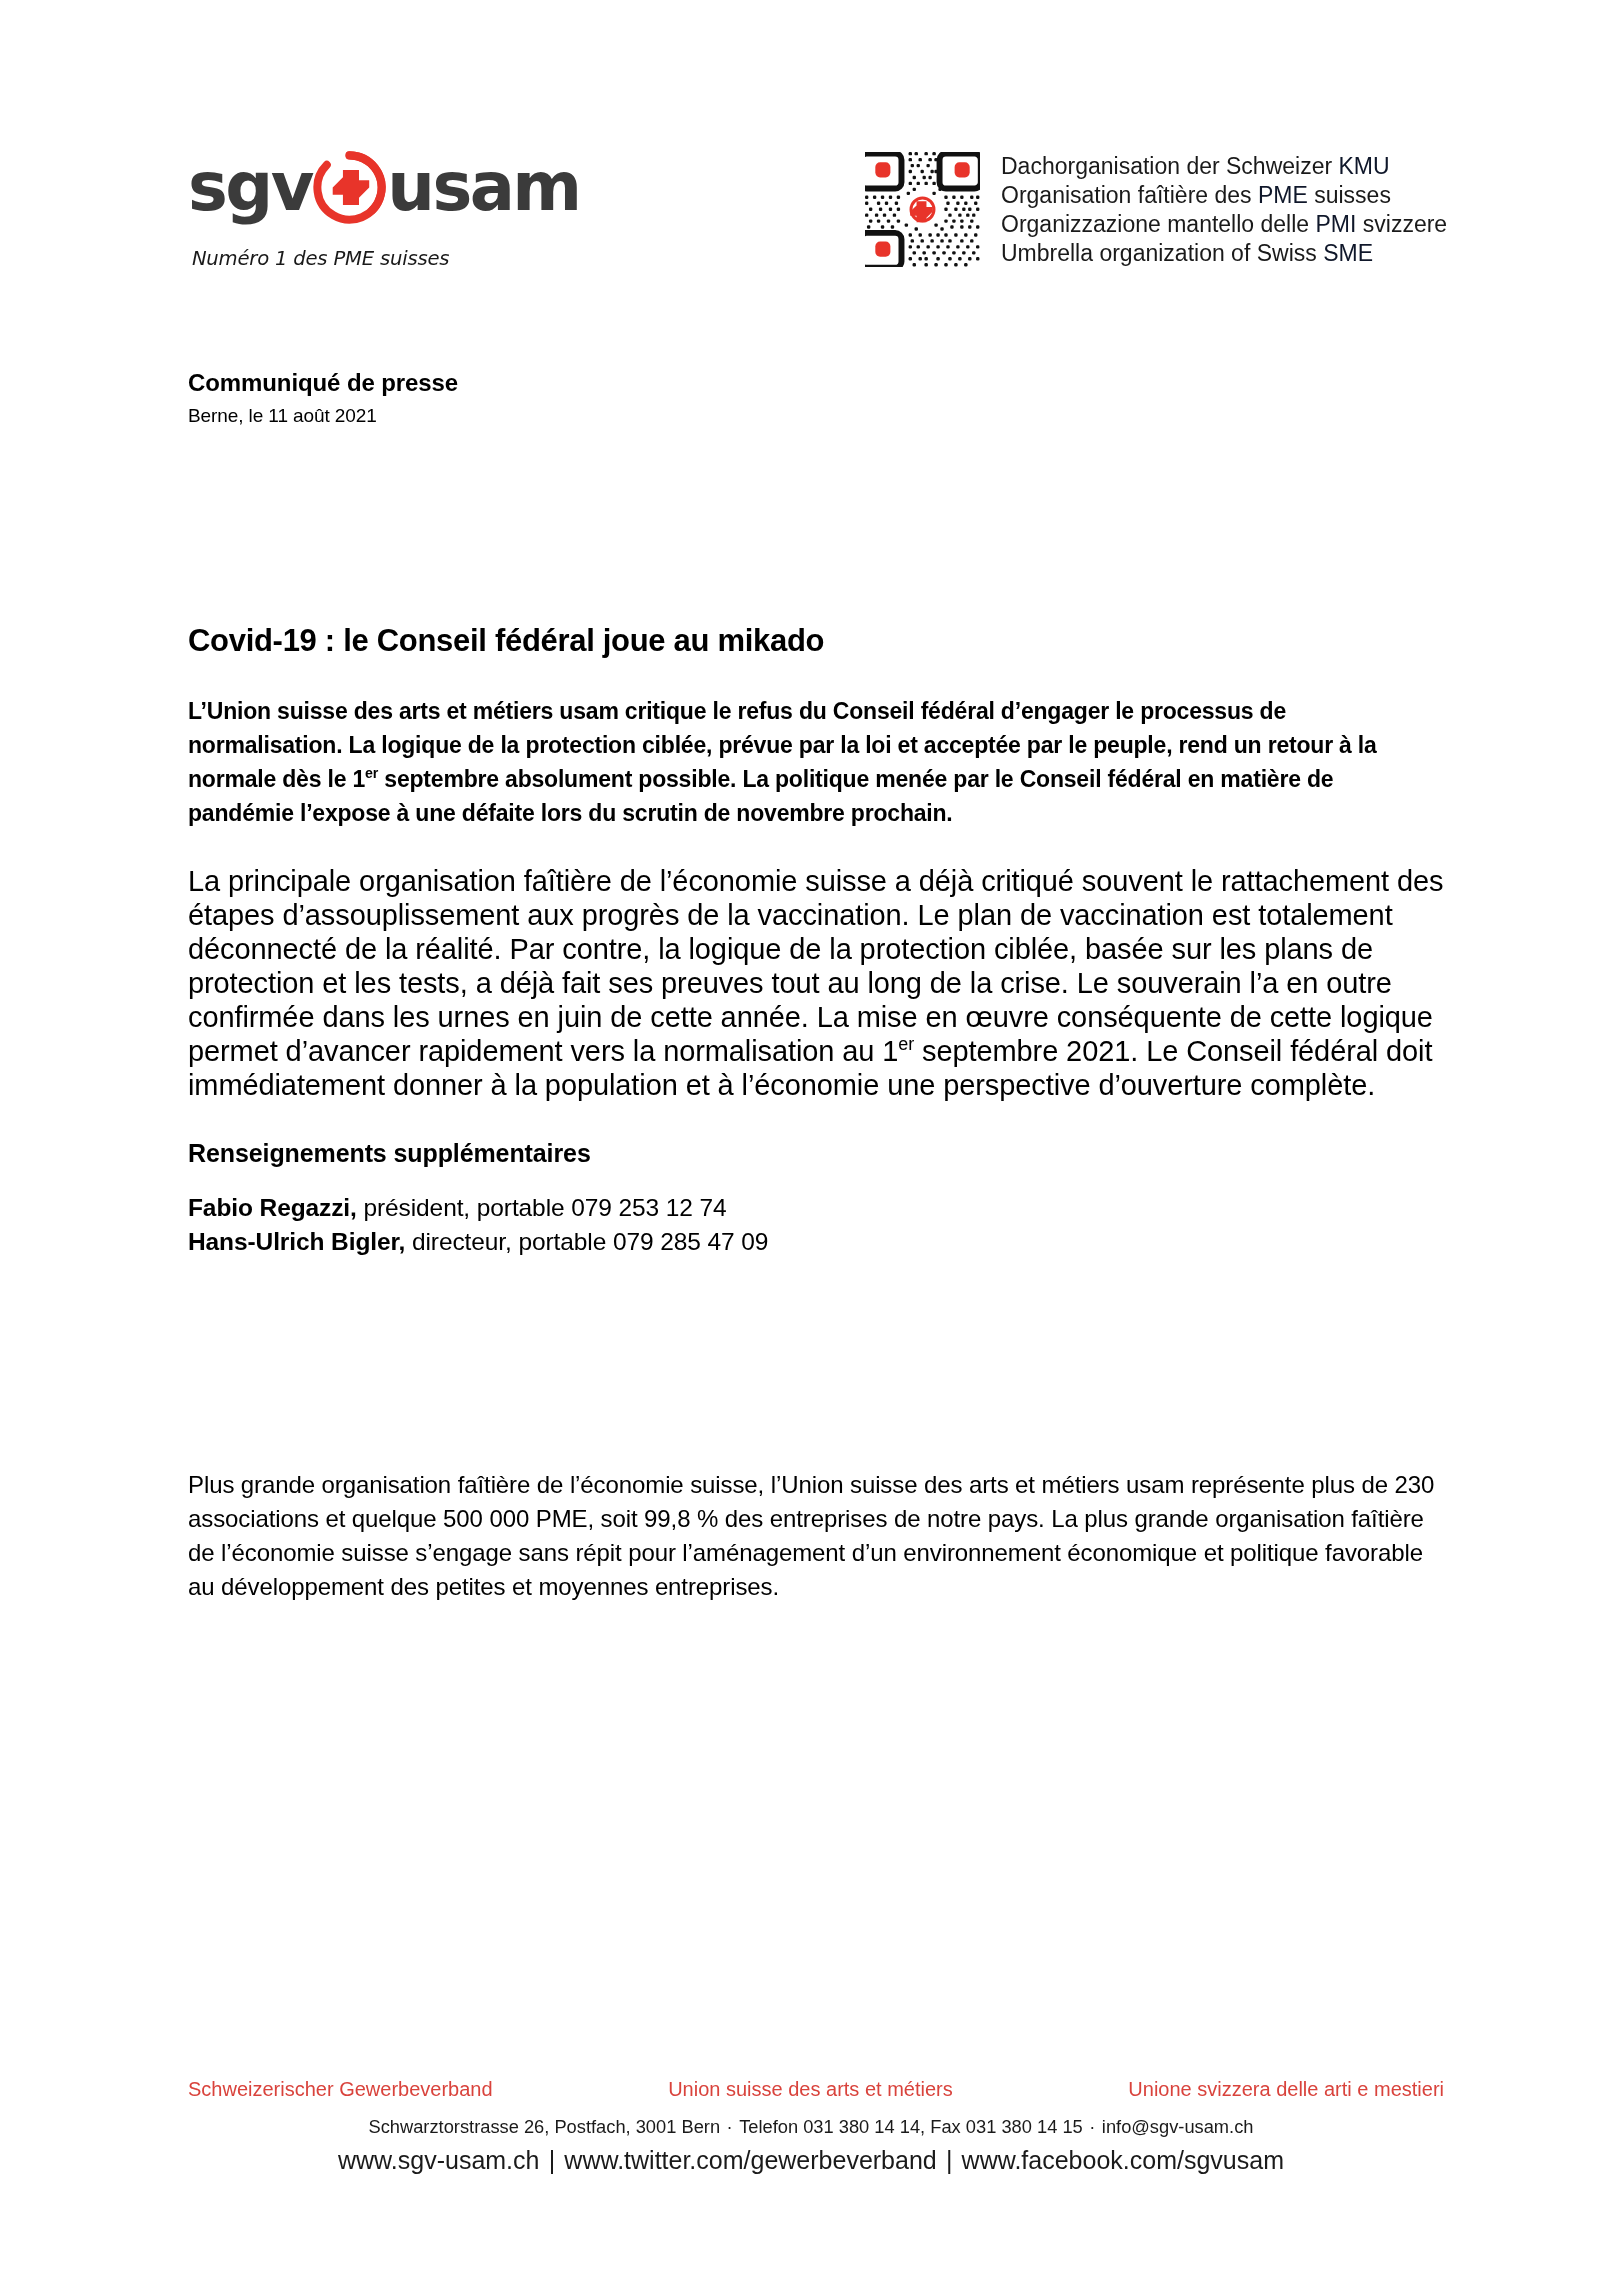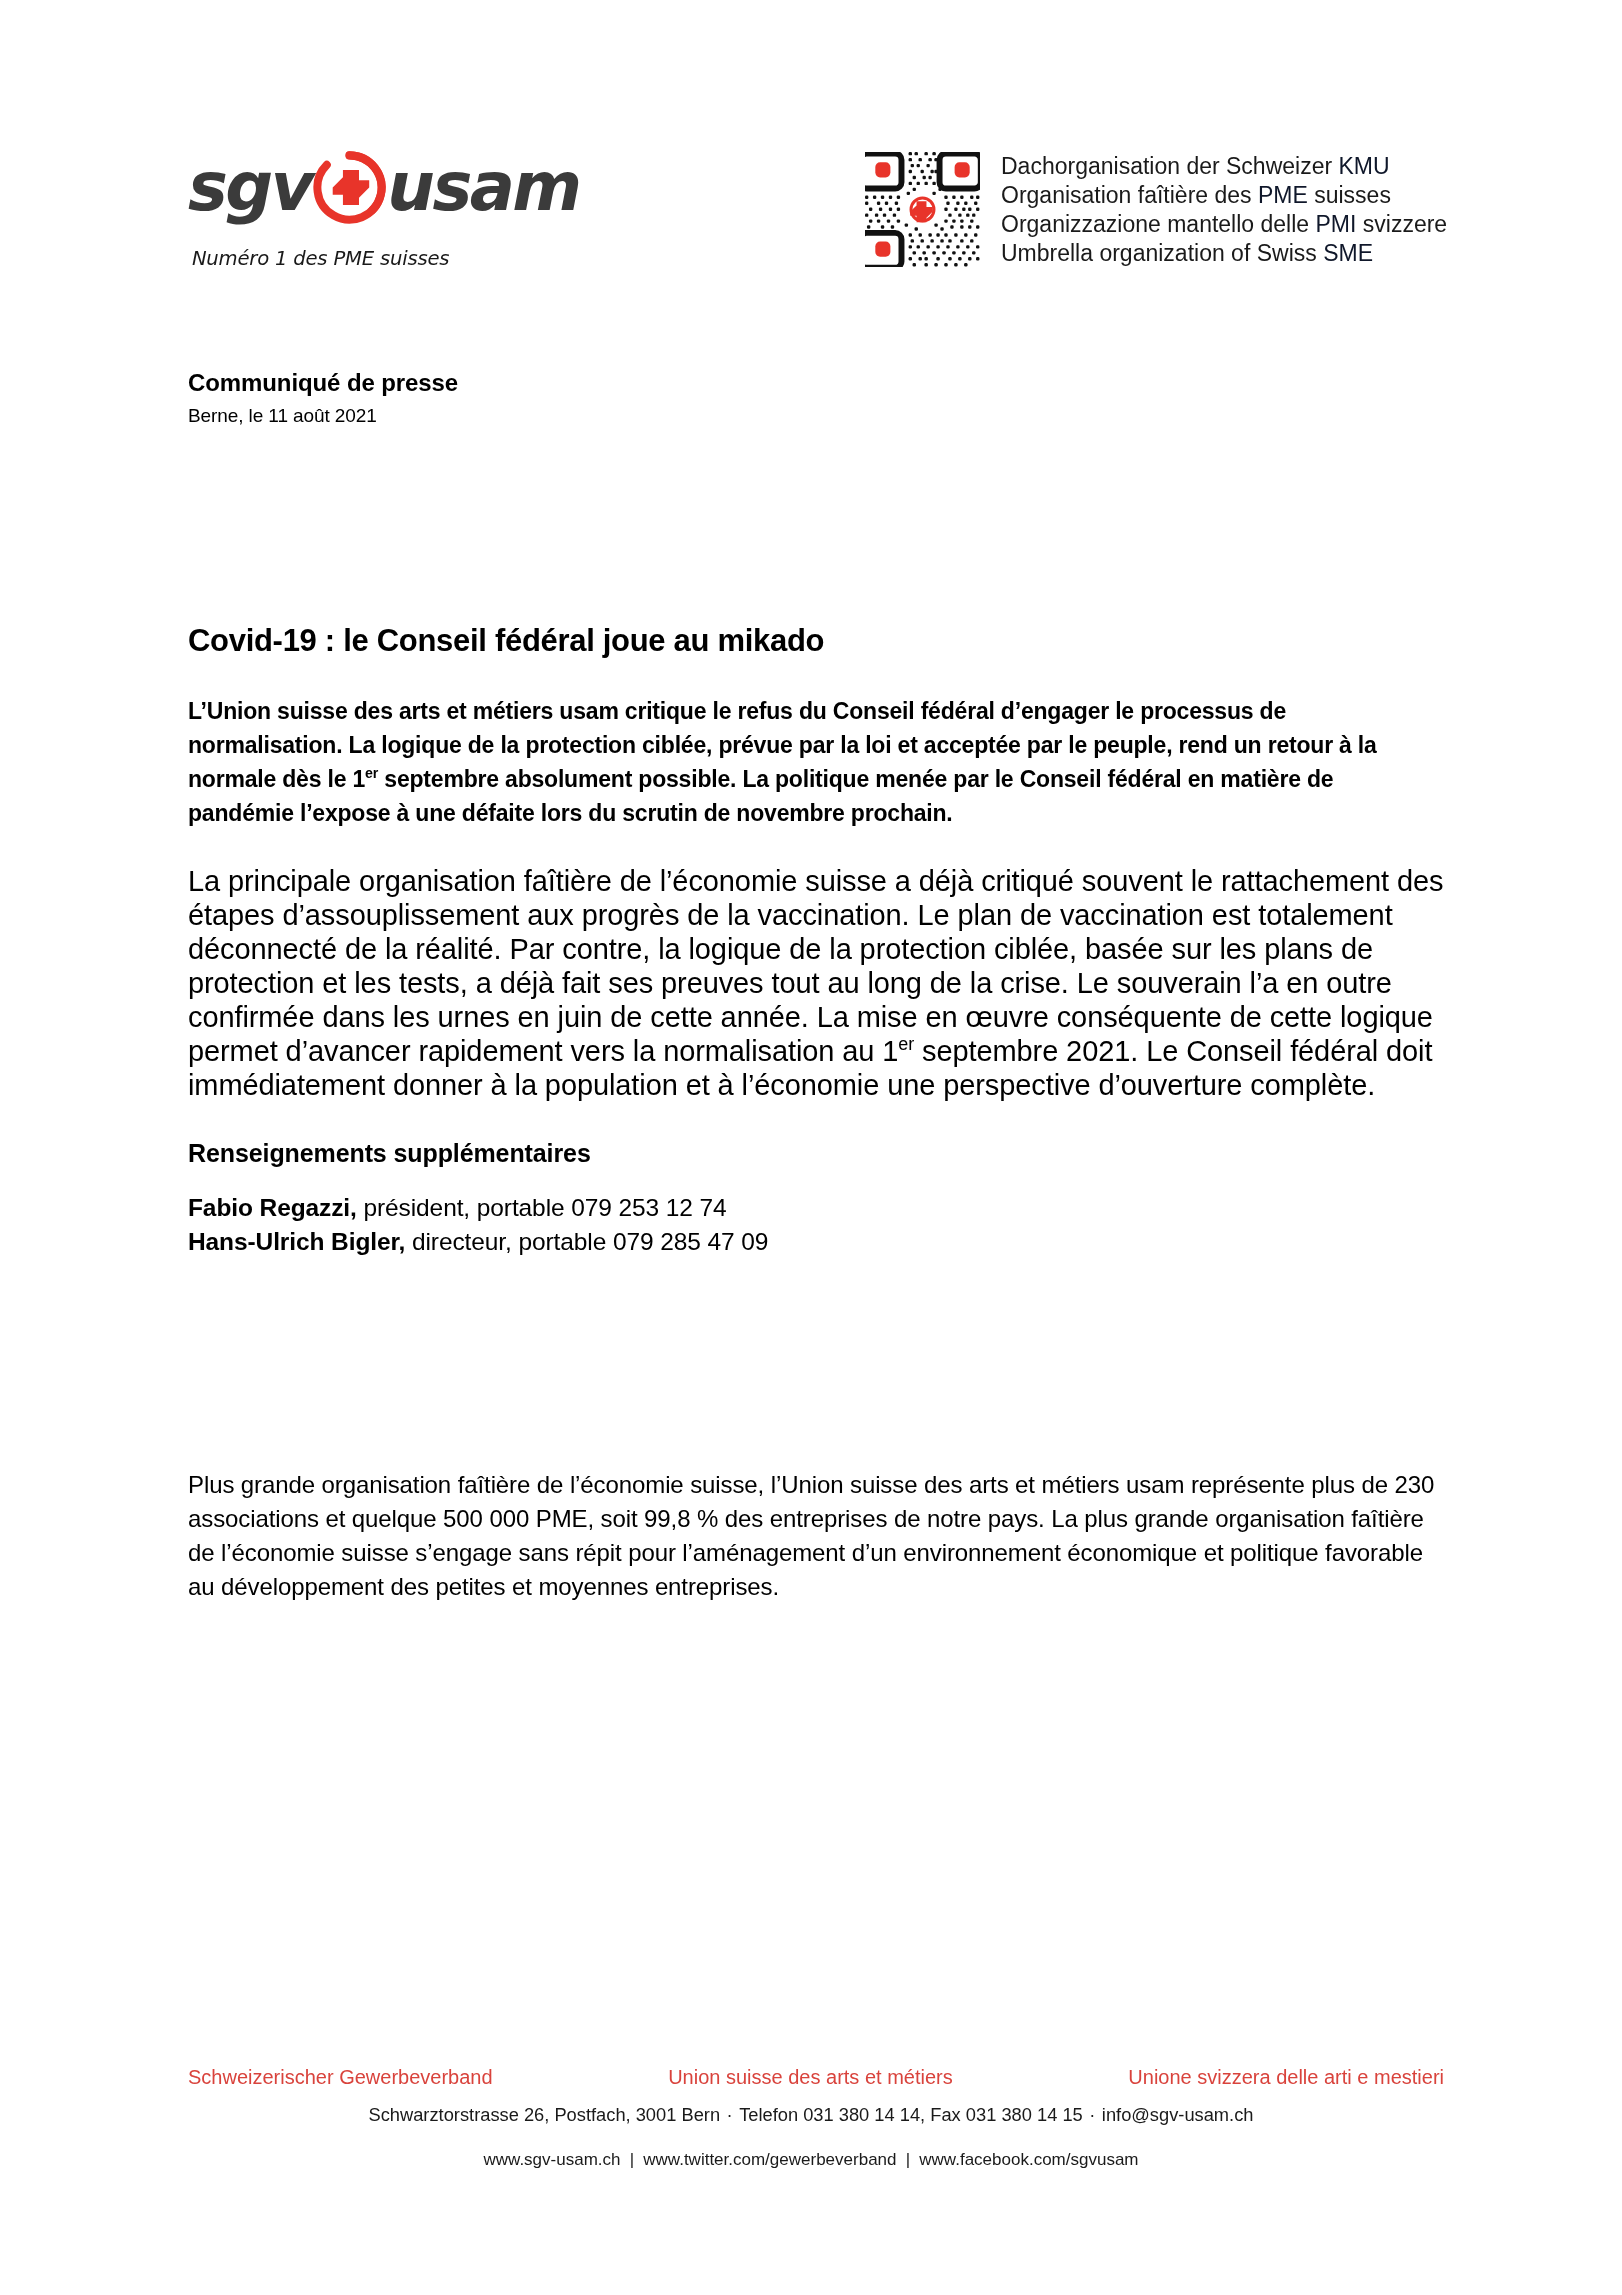--- a/index.html
+++ b/index.html
@@ -37,21 +37,20 @@
   }
   .logo-wordmark {
     display: flex;
     align-items: center;
     height: 79px;
   }
   .logo-text {
     font-family: "DejaVu Sans", sans-serif;
     font-size: 67px;
     font-weight: bold;
-    font-style: italic;
     letter-spacing: -2.6px;
     color: #3b3b3b;
     line-height: 1;
   }
   .logo-emblem {
     position: relative;
     width: 73px;
     height: 73px;
     margin: 0 1.3px 0 1.3px;
     flex: none;
@@ -185,23 +184,23 @@
   .footer-orgs span { white-space: nowrap; }
   .footer-contact {
     margin-top: 11.8px;
     text-align: center;
     font-size: 18.3px;
     line-height: 26px;
     color: #1a1a1a;
   }
   .footer-contact .sep { padding: 0 6.5px; }
   .footer-links {
-    margin-top: 19px;
+    margin-top: 7px;
     text-align: center;
-    font-size: 17px;
+    font-size: 25px;
     line-height: 26px;
     color: #1a1a1a;
   }
   .footer-links .pipe { padding: 0 9.2px; }
 </style>
 </head>
 <body>
 
 <div class="page">
 

